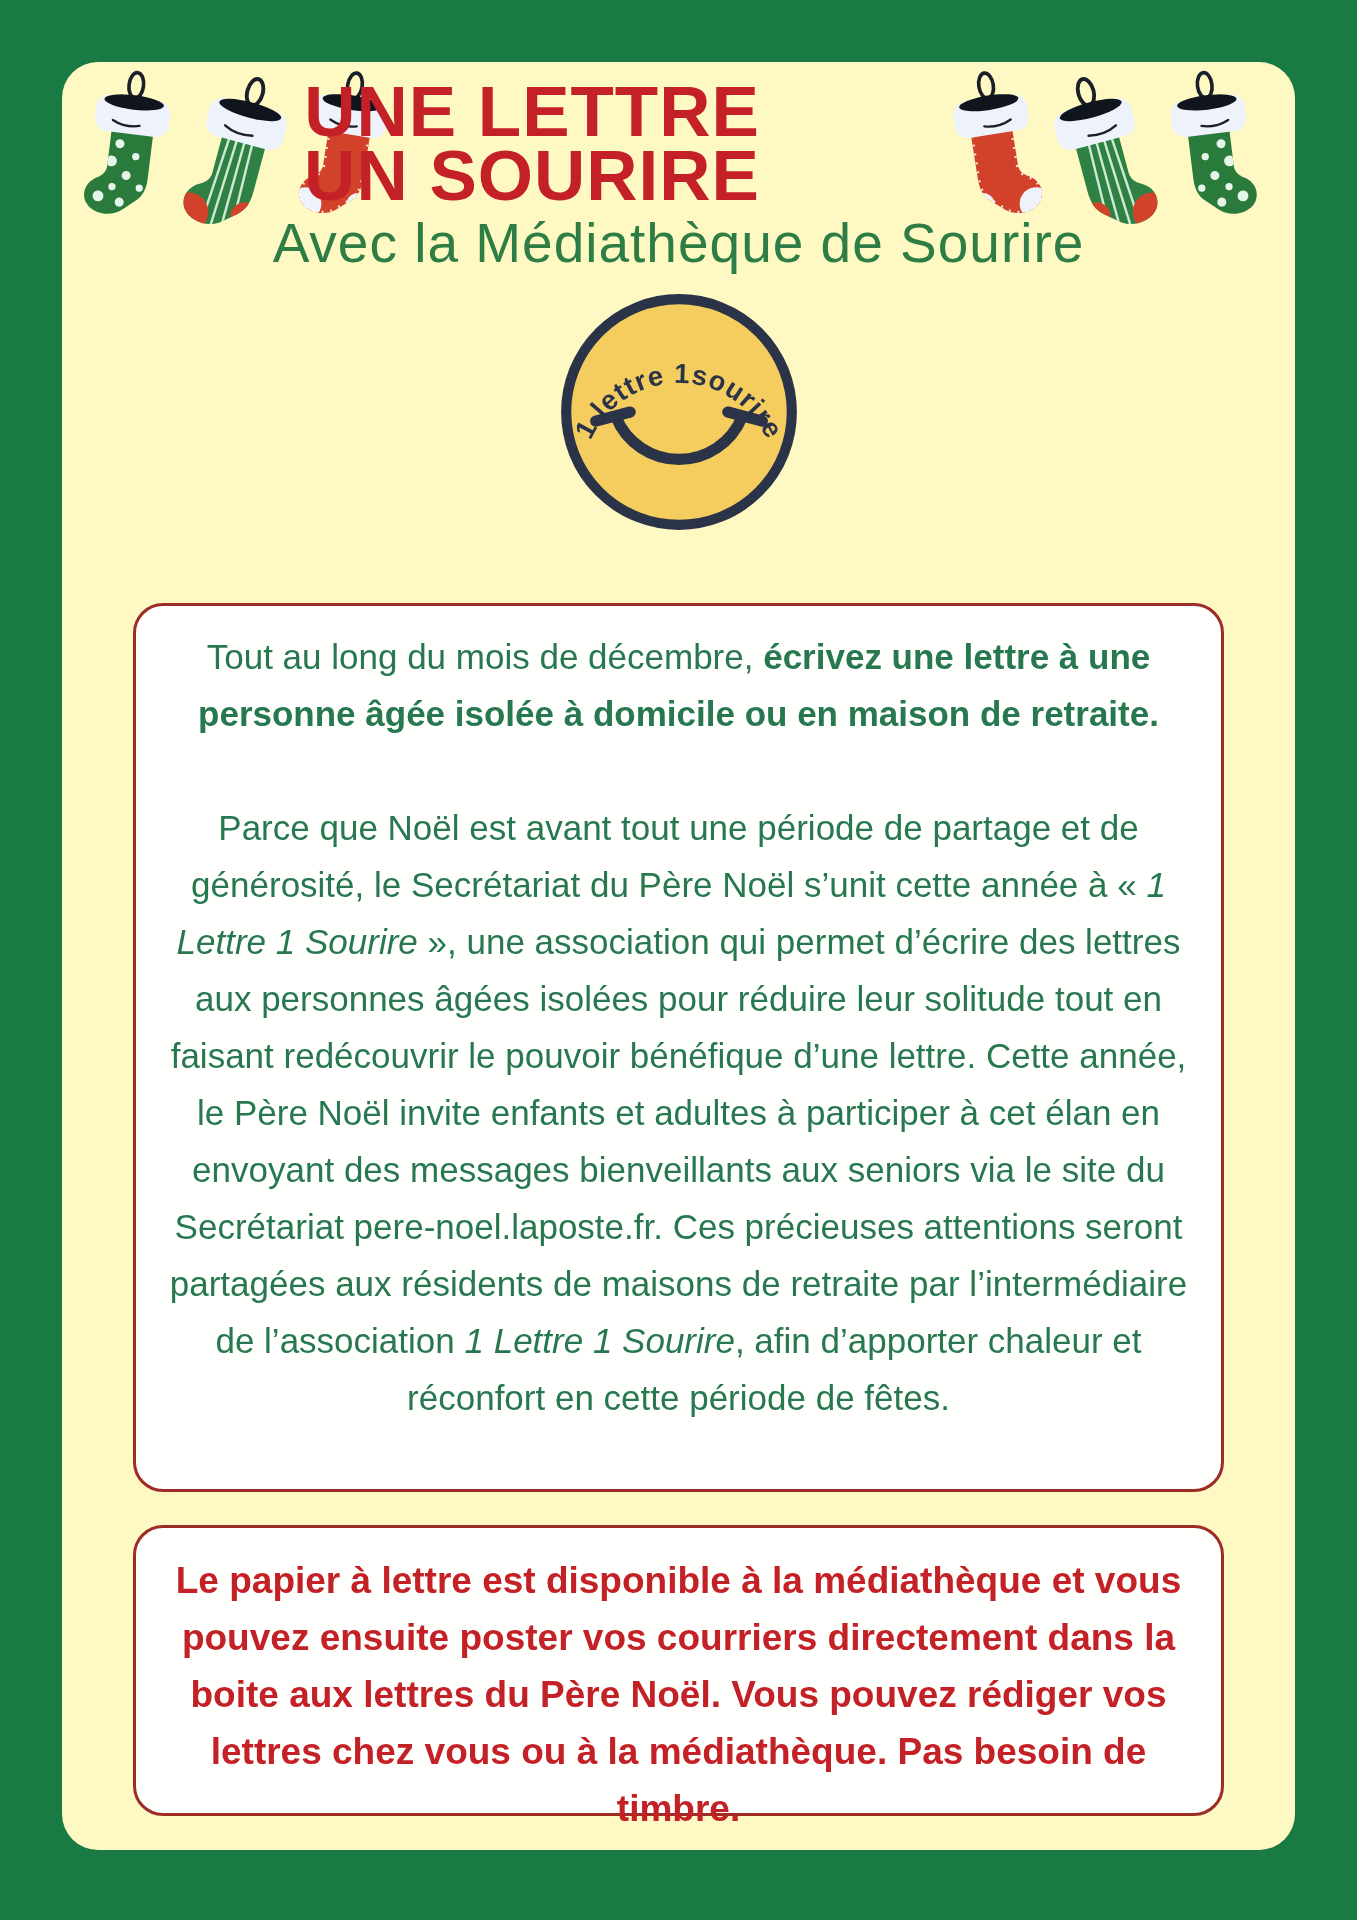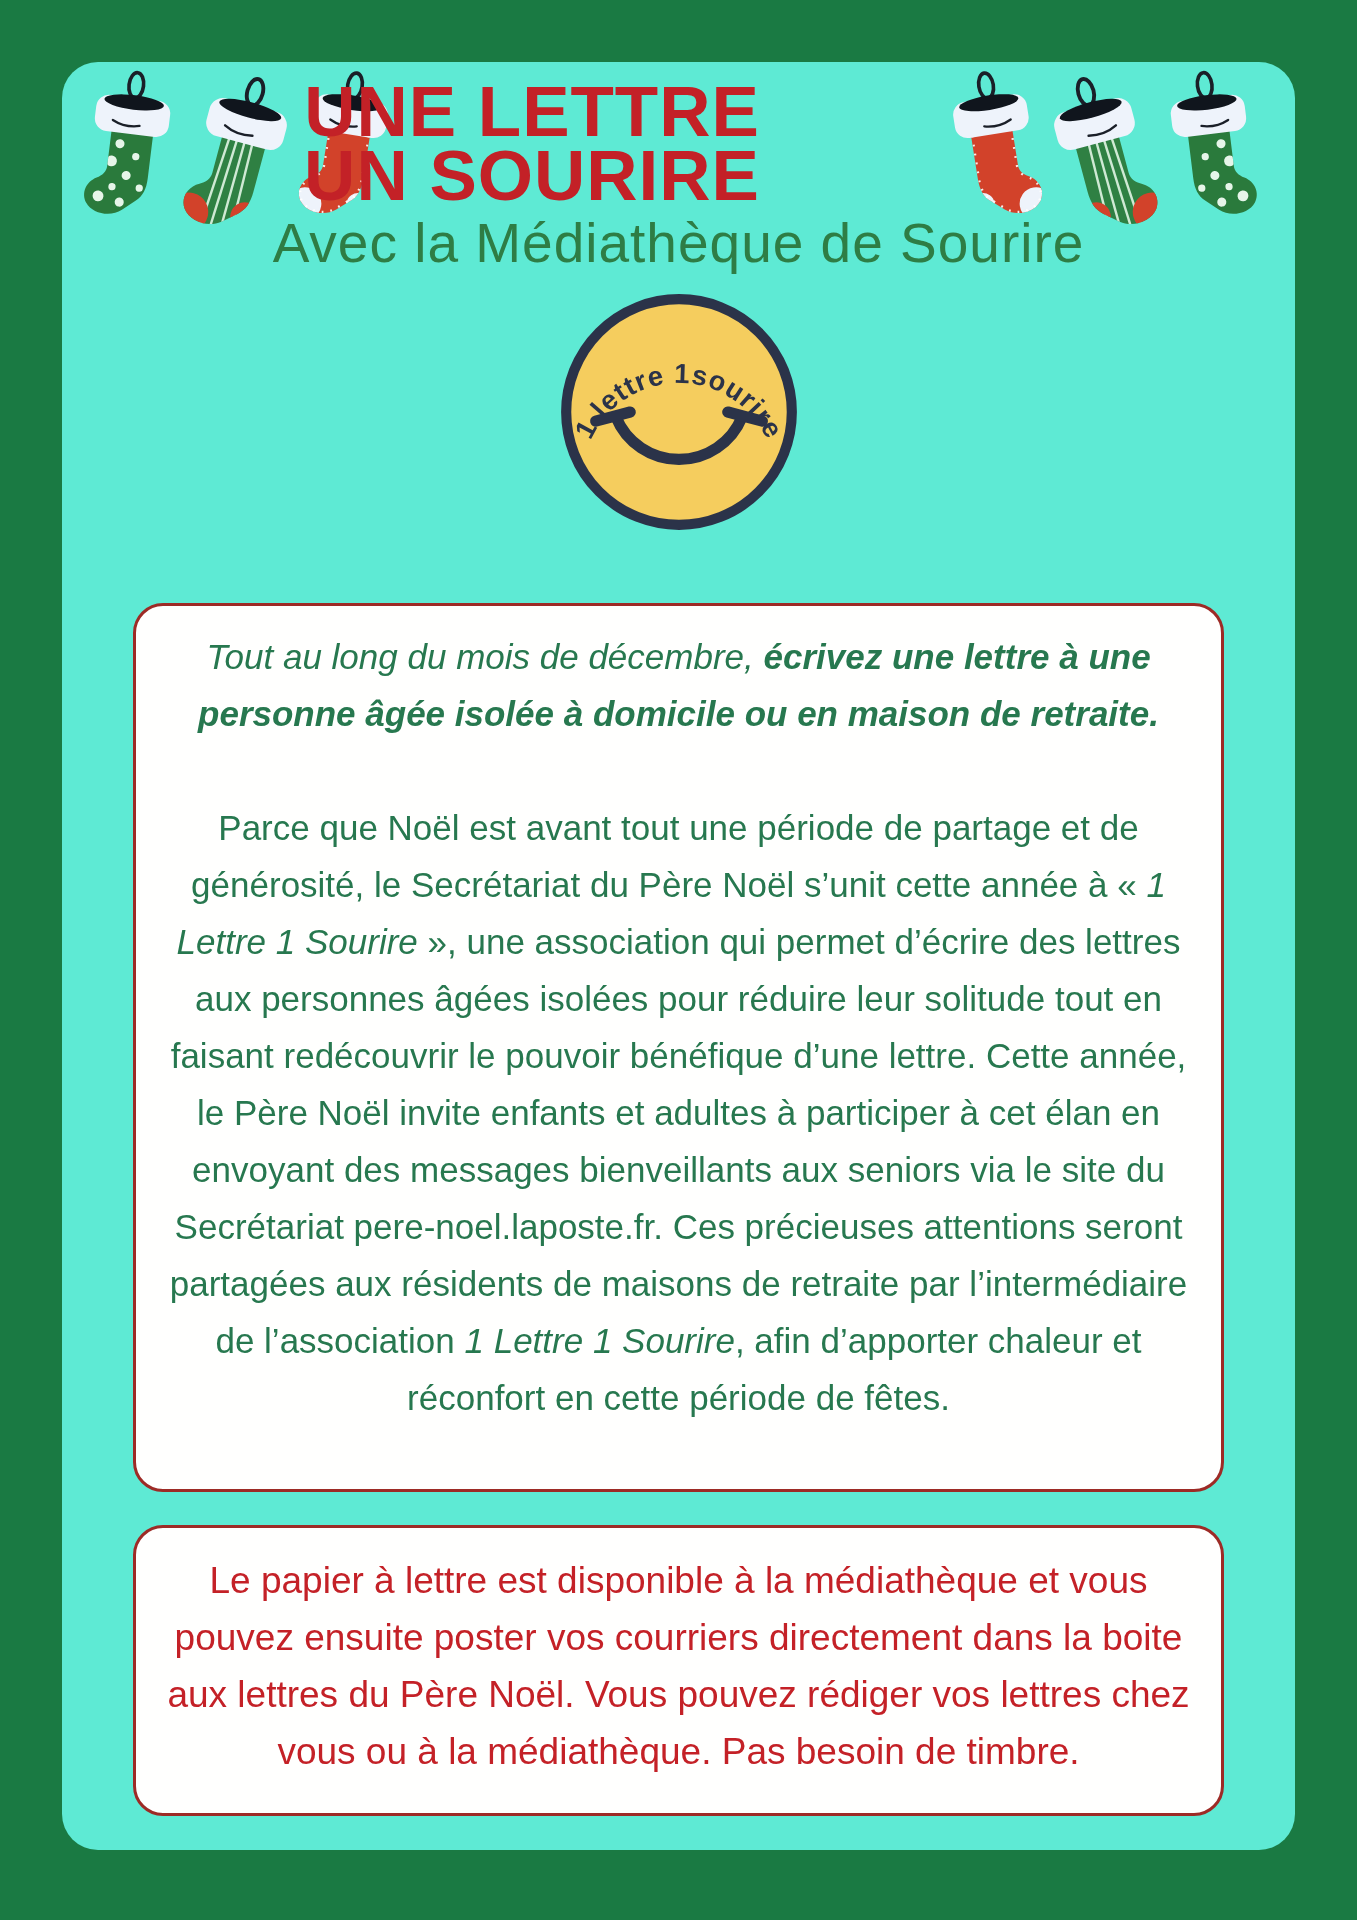--- a/index.html
+++ b/index.html
@@ -7,21 +7,21 @@
     width:1357px;height:1920px;
     position:relative;
     background:#1a7a43;
     font-family:"Liberation Sans", sans-serif;
     overflow:hidden;
   }
   .card{
     position:absolute;
     left:62px;top:62px;
     width:1233px;height:1788px;
-    background:#5eead4;
+    background:#fef9c3;
     border-radius:36px;
   }
   
   .stockings{position:absolute;top:8px;display:flex;align-items:flex-start;}
   .stockings.left{left:6px;}
   .stockings.right{right:22px;transform:scaleX(-1);}
   .sock{width:118px;height:182px;overflow:visible;}
   .sock + .sock{margin-left:-14px;}
   .s1{transform:rotate(7deg);}
   .s2{transform:rotate(15deg) translateY(4px);width:126px;height:194px;}
@@ -60,28 +60,28 @@
     border-radius:30px;
     background:#fffffe;
     text-align:center;
   }
   .box-info{top:541px;height:889px;padding:22px 26px 0;}
   .box-info p{
     margin:0;
     color:#27784f;
     font-size:35px;line-height:57px;
   }
-  .box-info p.lead{margin-bottom:57px;font-style:italic;}
+  .box-info p.lead{margin-bottom:57px;}
   .box-info .b{font-weight:bold;}
   .box-info .i{font-style:italic;}
   .box-practical{top:1463px;height:291px;padding:24px 22px 0;}
   .box-practical p{
     margin:0;
     color:#c42127;
-    font-size:37px;line-height:57px;font-weight:normal;
+    font-size:37px;line-height:57px;font-weight:bold;
   }
 </style>
 </head>
 <body>
 
 <svg width="0" height="0" style="position:absolute" aria-hidden="true">
   <defs>
     <path id="sockBody" d="M44,62 H86 C88,62 90,64 90,66 V116 C90,128 87,136 80,142 L66,154 C54,164 34,162 26,151 C19,141 23,128 34,122 C40,119 44,114 44,108 Z"></path>
     <clipPath id="sockClip">
       <path d="M44,62 H86 C88,62 90,64 90,66 V116 C90,128 87,136 80,142 L66,154 C54,164 34,162 26,151 C19,141 23,128 34,122 C40,119 44,114 44,108 Z"></path>

